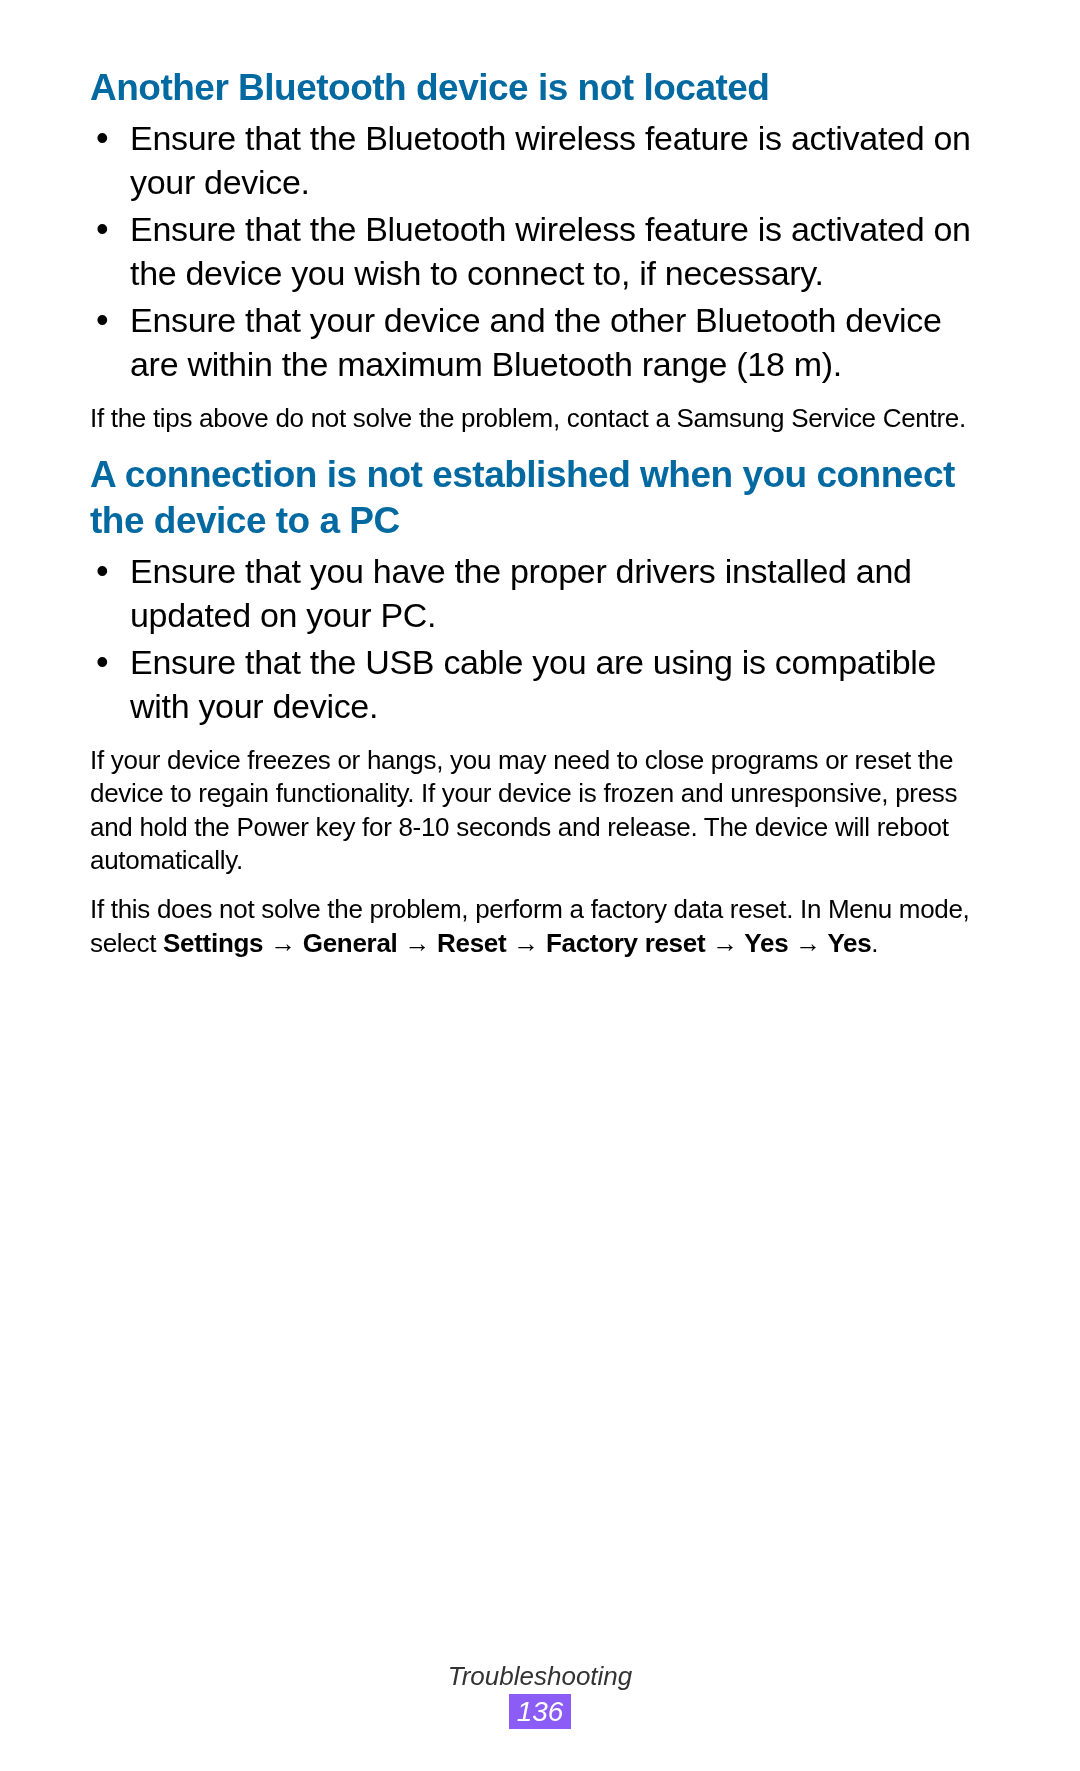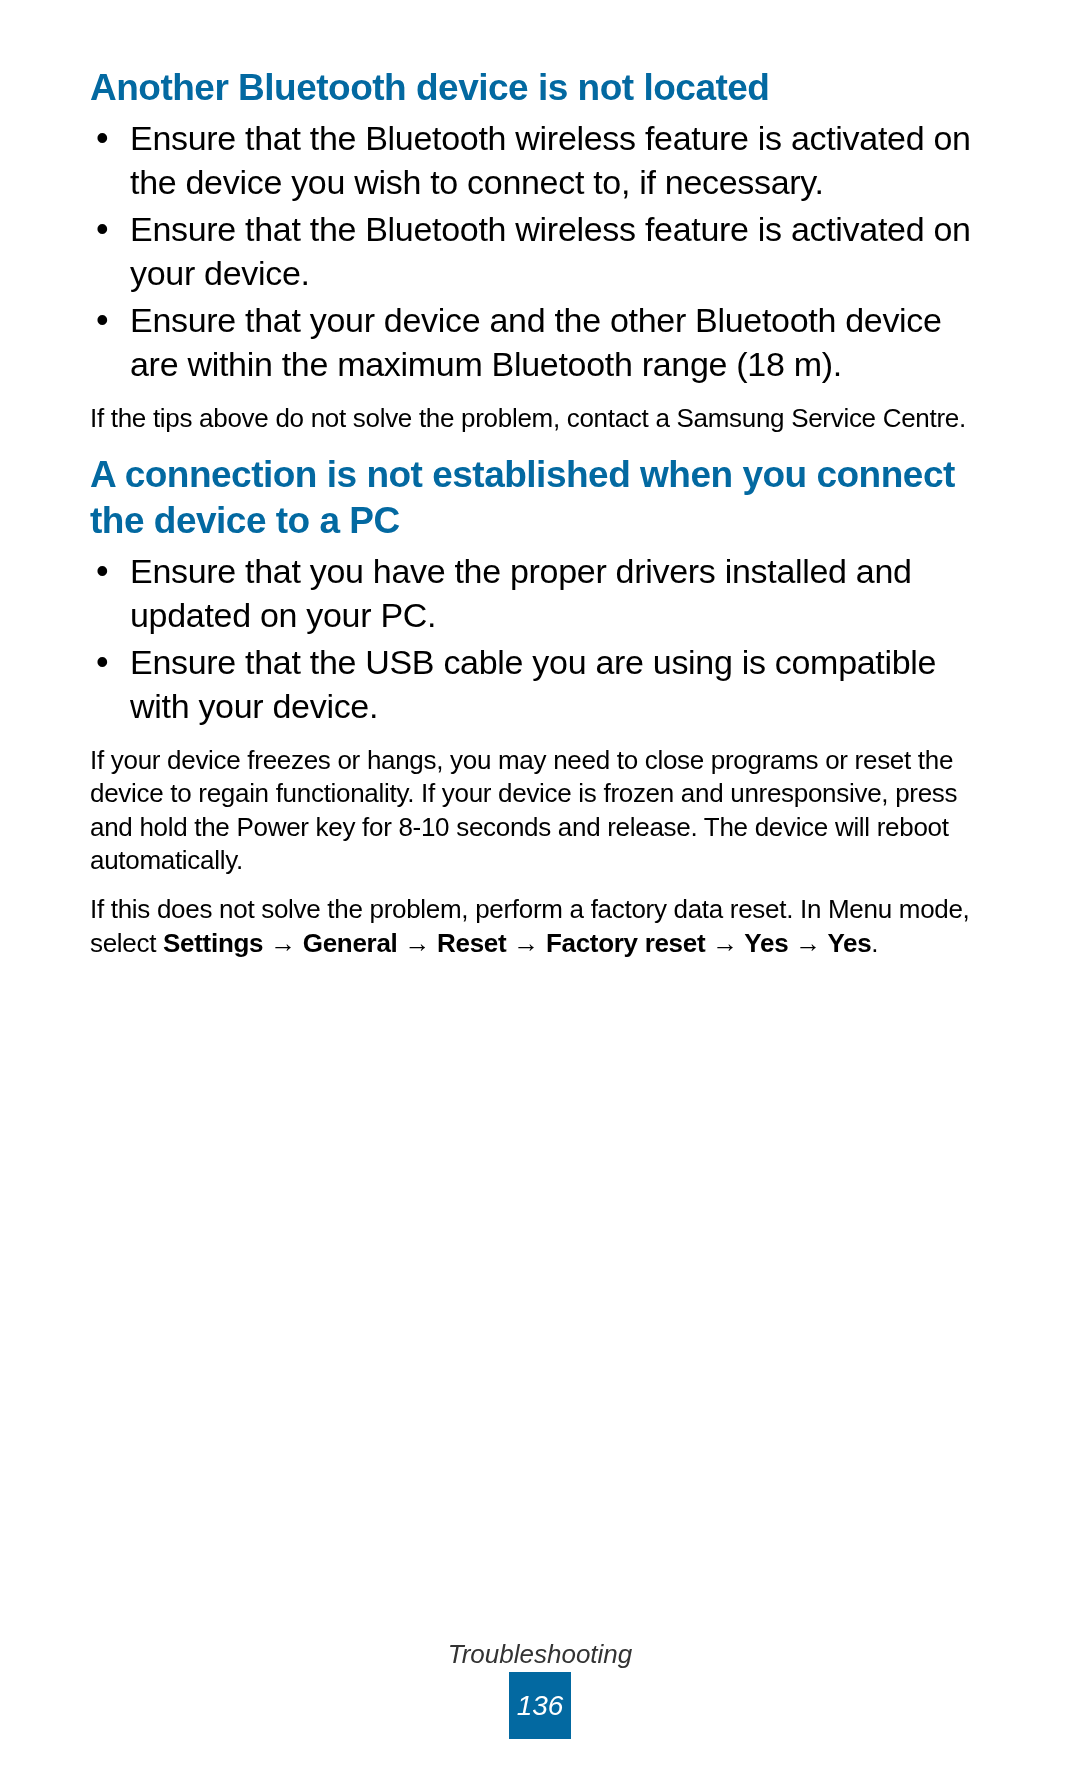--- a/index.html
+++ b/index.html
@@ -42,49 +42,49 @@
     p.paragraph {
       font-size: 26px;
       color: #000;
       line-height: 1.28;
       margin-bottom: 16px;
       letter-spacing: -0.3px;
     }
     .section { margin-bottom: 16px; }
     .footer {
       position: absolute;
-      bottom: 32px;
+      bottom: 42px;
       left: 0; right: 0;
       text-align: center;
     }
     .footer-title {
       font-style: italic;
       font-size: 26px;
       color: #333;
       margin-bottom: 2px;
     }
     .page-badge {
       display: inline-block;
-      background: #0369a1;
+      background: #8b5cf6;
       color: #fff;
       font-style: italic;
       font-size: 28px;
-      padding: 16px 8px;
+      padding: 0px 8px;
       line-height: 1.25;
     }
     .bold { font-weight: 700; }
   </style>
 </head>
 <body>
 
 <div class="section">
   <h2 class="section-heading">Another Bluetooth device is not located</h2>
   <ul class="bullets">
+    <li>Ensure that the Bluetooth wireless feature is activated on your device.</li>
     <li>Ensure that the Bluetooth wireless feature is activated on the device you wish to connect to, if necessary.</li>
-    <li>Ensure that the Bluetooth wireless feature is activated on your device.</li>
     <li>Ensure that your device and the other Bluetooth device are within the maximum Bluetooth range (18 m).</li>
   </ul>
   <p class="paragraph">If the tips above do not solve the problem, contact a Samsung Service Centre.</p>
 </div>
 
 <div class="section">
   <h2 class="section-heading">A connection is not established when you connect the device to a PC</h2>
   <ul class="bullets">
     <li>Ensure that you have the proper drivers installed and updated on your PC.</li>
     <li>Ensure that the USB cable you are using is compatible with your device.</li>

